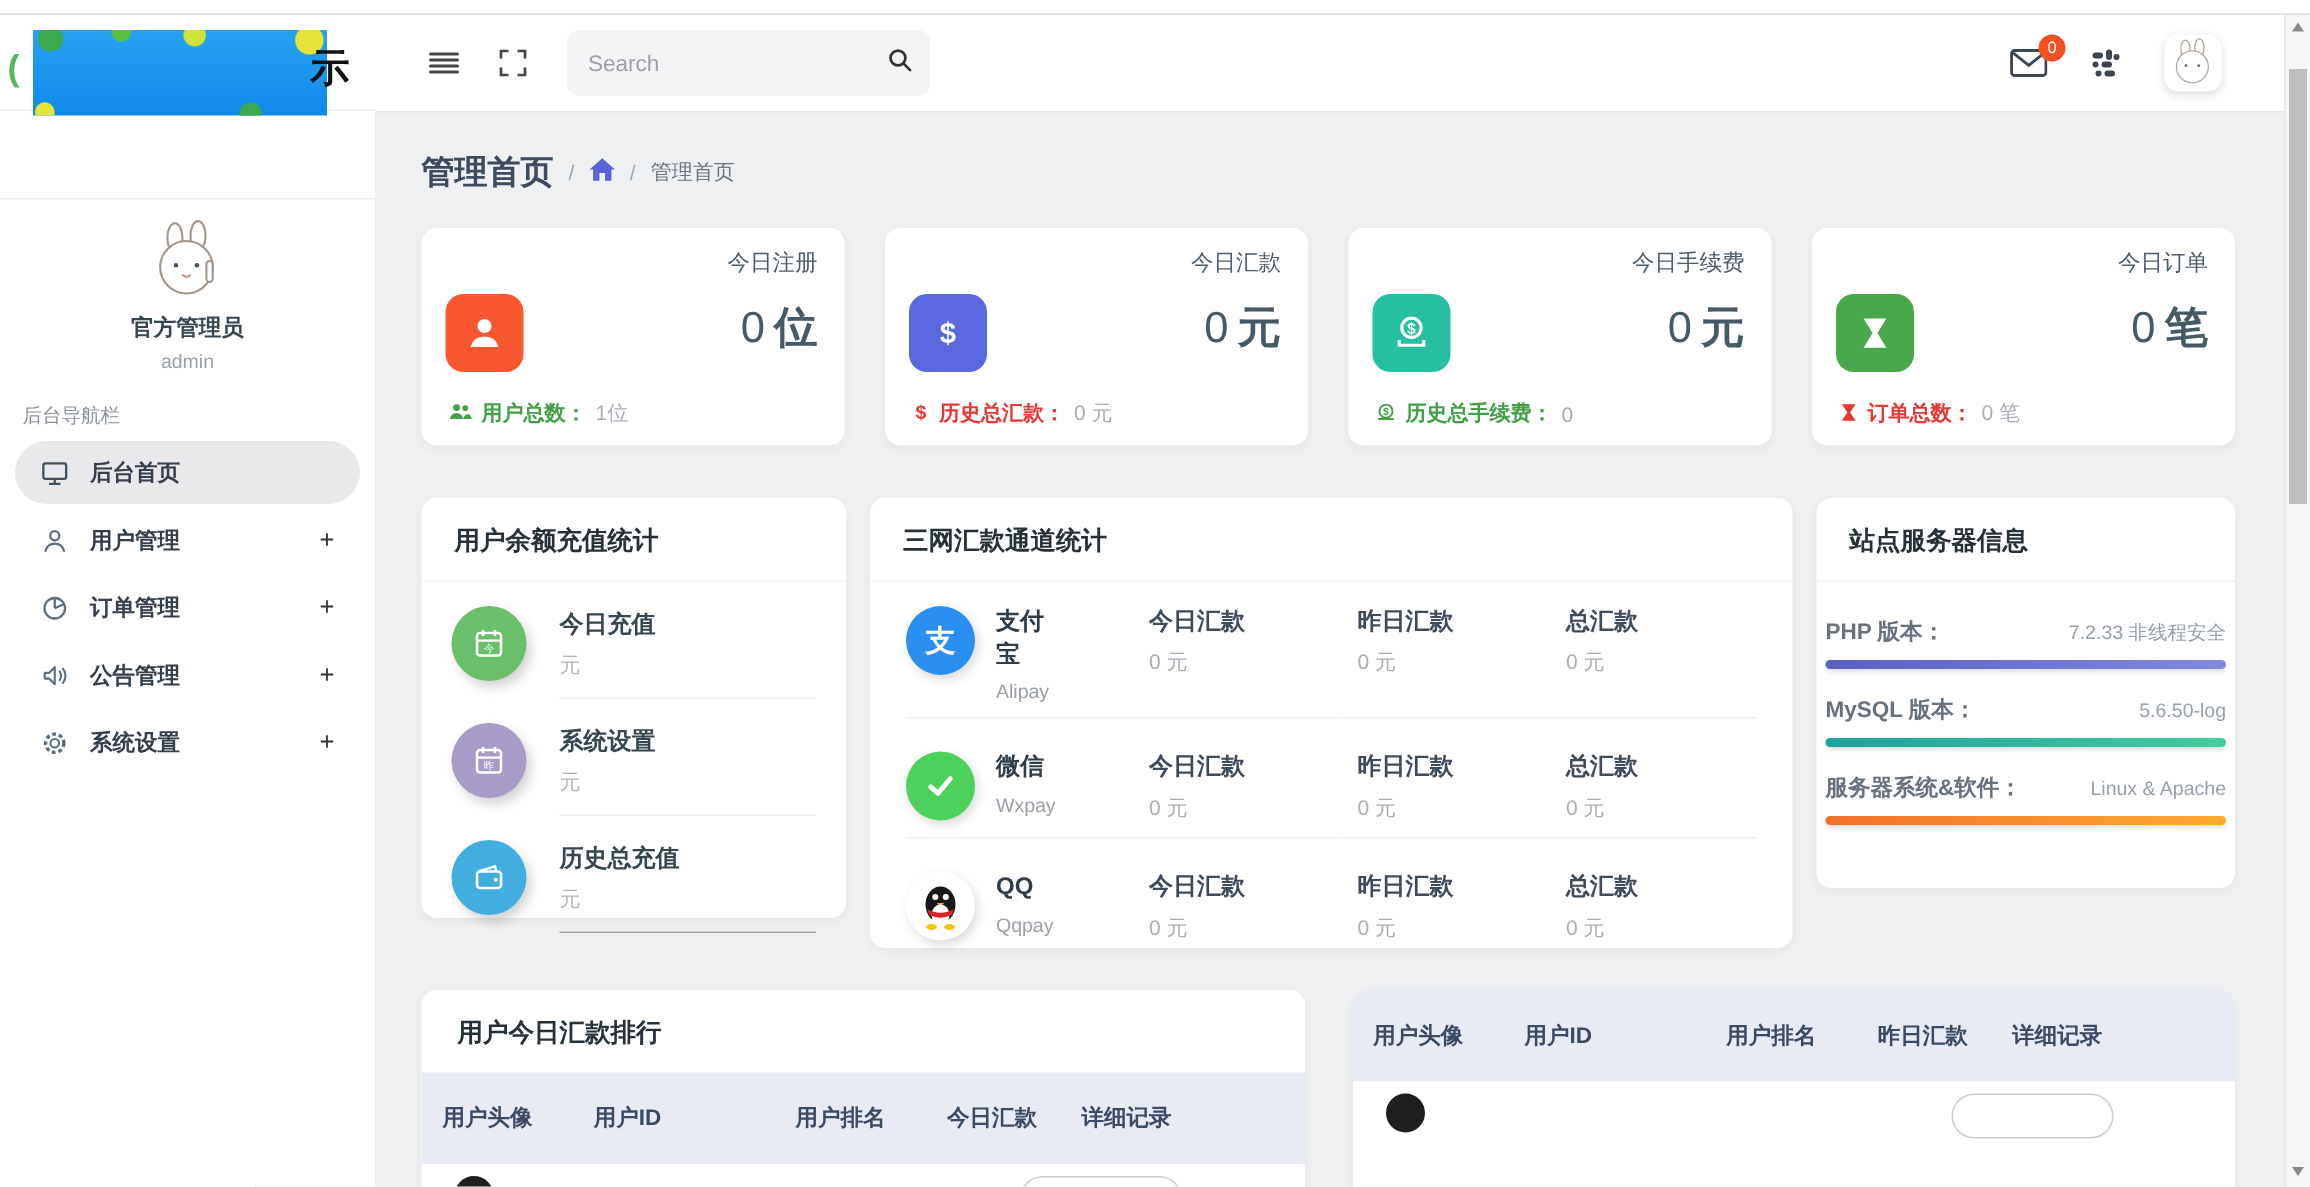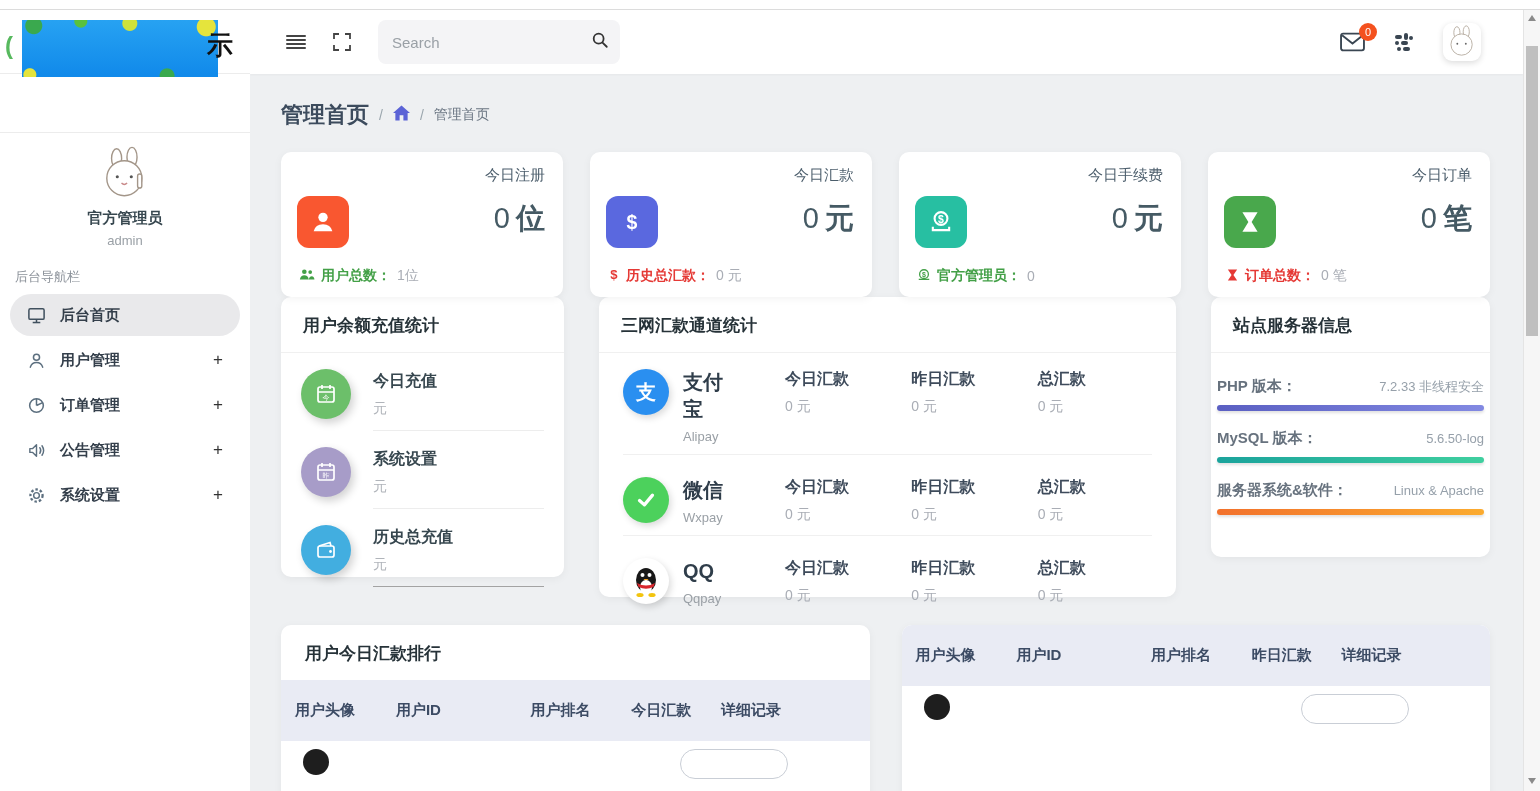--- a/index.html
+++ b/index.html
@@ -60,36 +60,36 @@
   .stat-title { text-align:right; font-size:15px; color:#4b5d6b; }
   .stat-value { text-align:right; margin-top:14px; font-size:29px; color:#455a64; }
   .stat-value .unit { font-weight:bold; margin-left:6px; }
   .stat-iconbox { position:absolute; left:16px; top:44px; width:52px; height:52px; border-radius:12px; display:flex; align-items:center; justify-content:center; }
   .stat-footer { position:absolute; left:18px; bottom:12px; display:flex; align-items:center; gap:6px; font-size:14px; }
   .stat-footer .flabel { font-weight:bold; }
   .stat-footer .fvalue { color:#a9adb5; }
   .green-text { color:#43a047; }
   .red-text { color:#e53935; }
 
-  .mid-grid { display:grid; grid-template-columns:283px 1fr 279px; gap:35px; align-items:start; }
+  .mid-grid { display:grid; grid-template-columns:283px 1fr 279px; gap:16px; margin-top:35px; align-items:start; }
   .panel { background:#fff; border-radius:10px; box-shadow:0 2px 8px rgba(0,0,0,.05); }
   .panel-header { padding:17px 22px 15px; font-size:17px; font-weight:bold; color:#263238; border-bottom:1px solid #f0f0f0; }
 
   .recharge-row { display:flex; align-items:flex-start; padding:16px 20px 0 20px; }
   .recharge-row .circle { width:50px; height:50px; border-radius:50%; flex:0 0 50px; display:flex; align-items:center; justify-content:center; box-shadow:3px 4px 8px rgba(0,0,0,.18); }
   .recharge-body { margin-left:22px; flex:1; padding-bottom:12px; border-bottom:1px solid #ededed; }
   .recharge-row:last-child .recharge-body { border-bottom:1px solid #a3a3a3; }
   .recharge-label { font-size:16px; font-weight:bold; color:#37474f; margin-top:2px; }
   .recharge-value { font-size:14px; color:#b0b4ba; margin-top:8px; }
 
   .channel-row { display:grid; grid-template-columns:150px 1fr 1fr 1fr; padding:16px 24px 6px 24px; }
   .channel-left { display:flex; align-items:flex-start; gap:14px; padding-bottom:10px; border-bottom:1px solid #f0f0f0; }
   .channel-row:last-child .channel-left { border-bottom:none; }
   .channel-circle { width:46px; height:46px; border-radius:50%; flex:0 0 46px; display:flex; align-items:center; justify-content:center; box-shadow:2px 3px 7px rgba(0,0,0,.15); }
-  .channel-name { font-size:20px; font-weight:bold; color:#2f3d4a; width:46px; line-height:1.35; }
+  .channel-name { font-size:16px; font-weight:bold; color:#2f3d4a; width:46px; line-height:1.35; }
   .channel-sub { font-size:13px; color:#9aa0a6; margin-top:6px; }
   .channel-cell { padding:0 0 10px 12px; border-bottom:1px solid #f0f0f0; }
   .channel-row:last-child .channel-cell { border-bottom:none; }
   .channel-cell .clabel { font-size:16px; font-weight:bold; color:#3e4b5b; }
   .channel-cell .cvalue { font-size:14px; color:#a9adb5; margin-top:8px; }
 
   .server-body { padding:6px 6px 18px; }
   .server-row { margin-top:18px; }
   .server-line { display:flex; justify-content:space-between; align-items:baseline; }
   .server-label { font-size:15px; color:#67727e; font-weight:bold; }
@@ -321,21 +321,21 @@
             <text x="12" y="12.5" text-anchor="middle" font-size="9" font-weight="bold" fill="#fff" font-family="Liberation Sans,sans-serif">$</text>
             <path d="M5 16 v3 h14 v-3" fill="none" stroke="#fff" stroke-width="1.8"></path>
           </svg>
       </div>
       <div class="stat-footer">
         <span><svg width="14" height="14" viewBox="0 0 16 16">
               <circle cx="8" cy="7" r="5" fill="none" stroke="#43a047" stroke-width="1.5"></circle>
               <text x="8" y="10" text-anchor="middle" font-size="8" font-weight="bold" fill="#43a047" font-family="Liberation Sans,sans-serif">$</text>
               <path d="M2 13 h12" stroke="#43a047" stroke-width="1.5"></path>
             </svg></span>
-        <span class="flabel green-text">官方管理员：</span>
+        <span class="flabel green-text">历史总手续费：</span>
         <span class="fvalue">0</span>
       </div>
     </div>
 
     <div class="stat-card">
       <div class="stat-title">今日订单</div>
       <div class="stat-value"><span>0</span><span class="unit">笔</span></div>
       <div class="stat-iconbox" style="background:#49a84c;">
         <svg width="26" height="26" viewBox="0 0 24 24">
             <path d="M5 3 h14 l-5.5 9 L19 21 H5 l5.5 -9 z" fill="#fff"></path>

